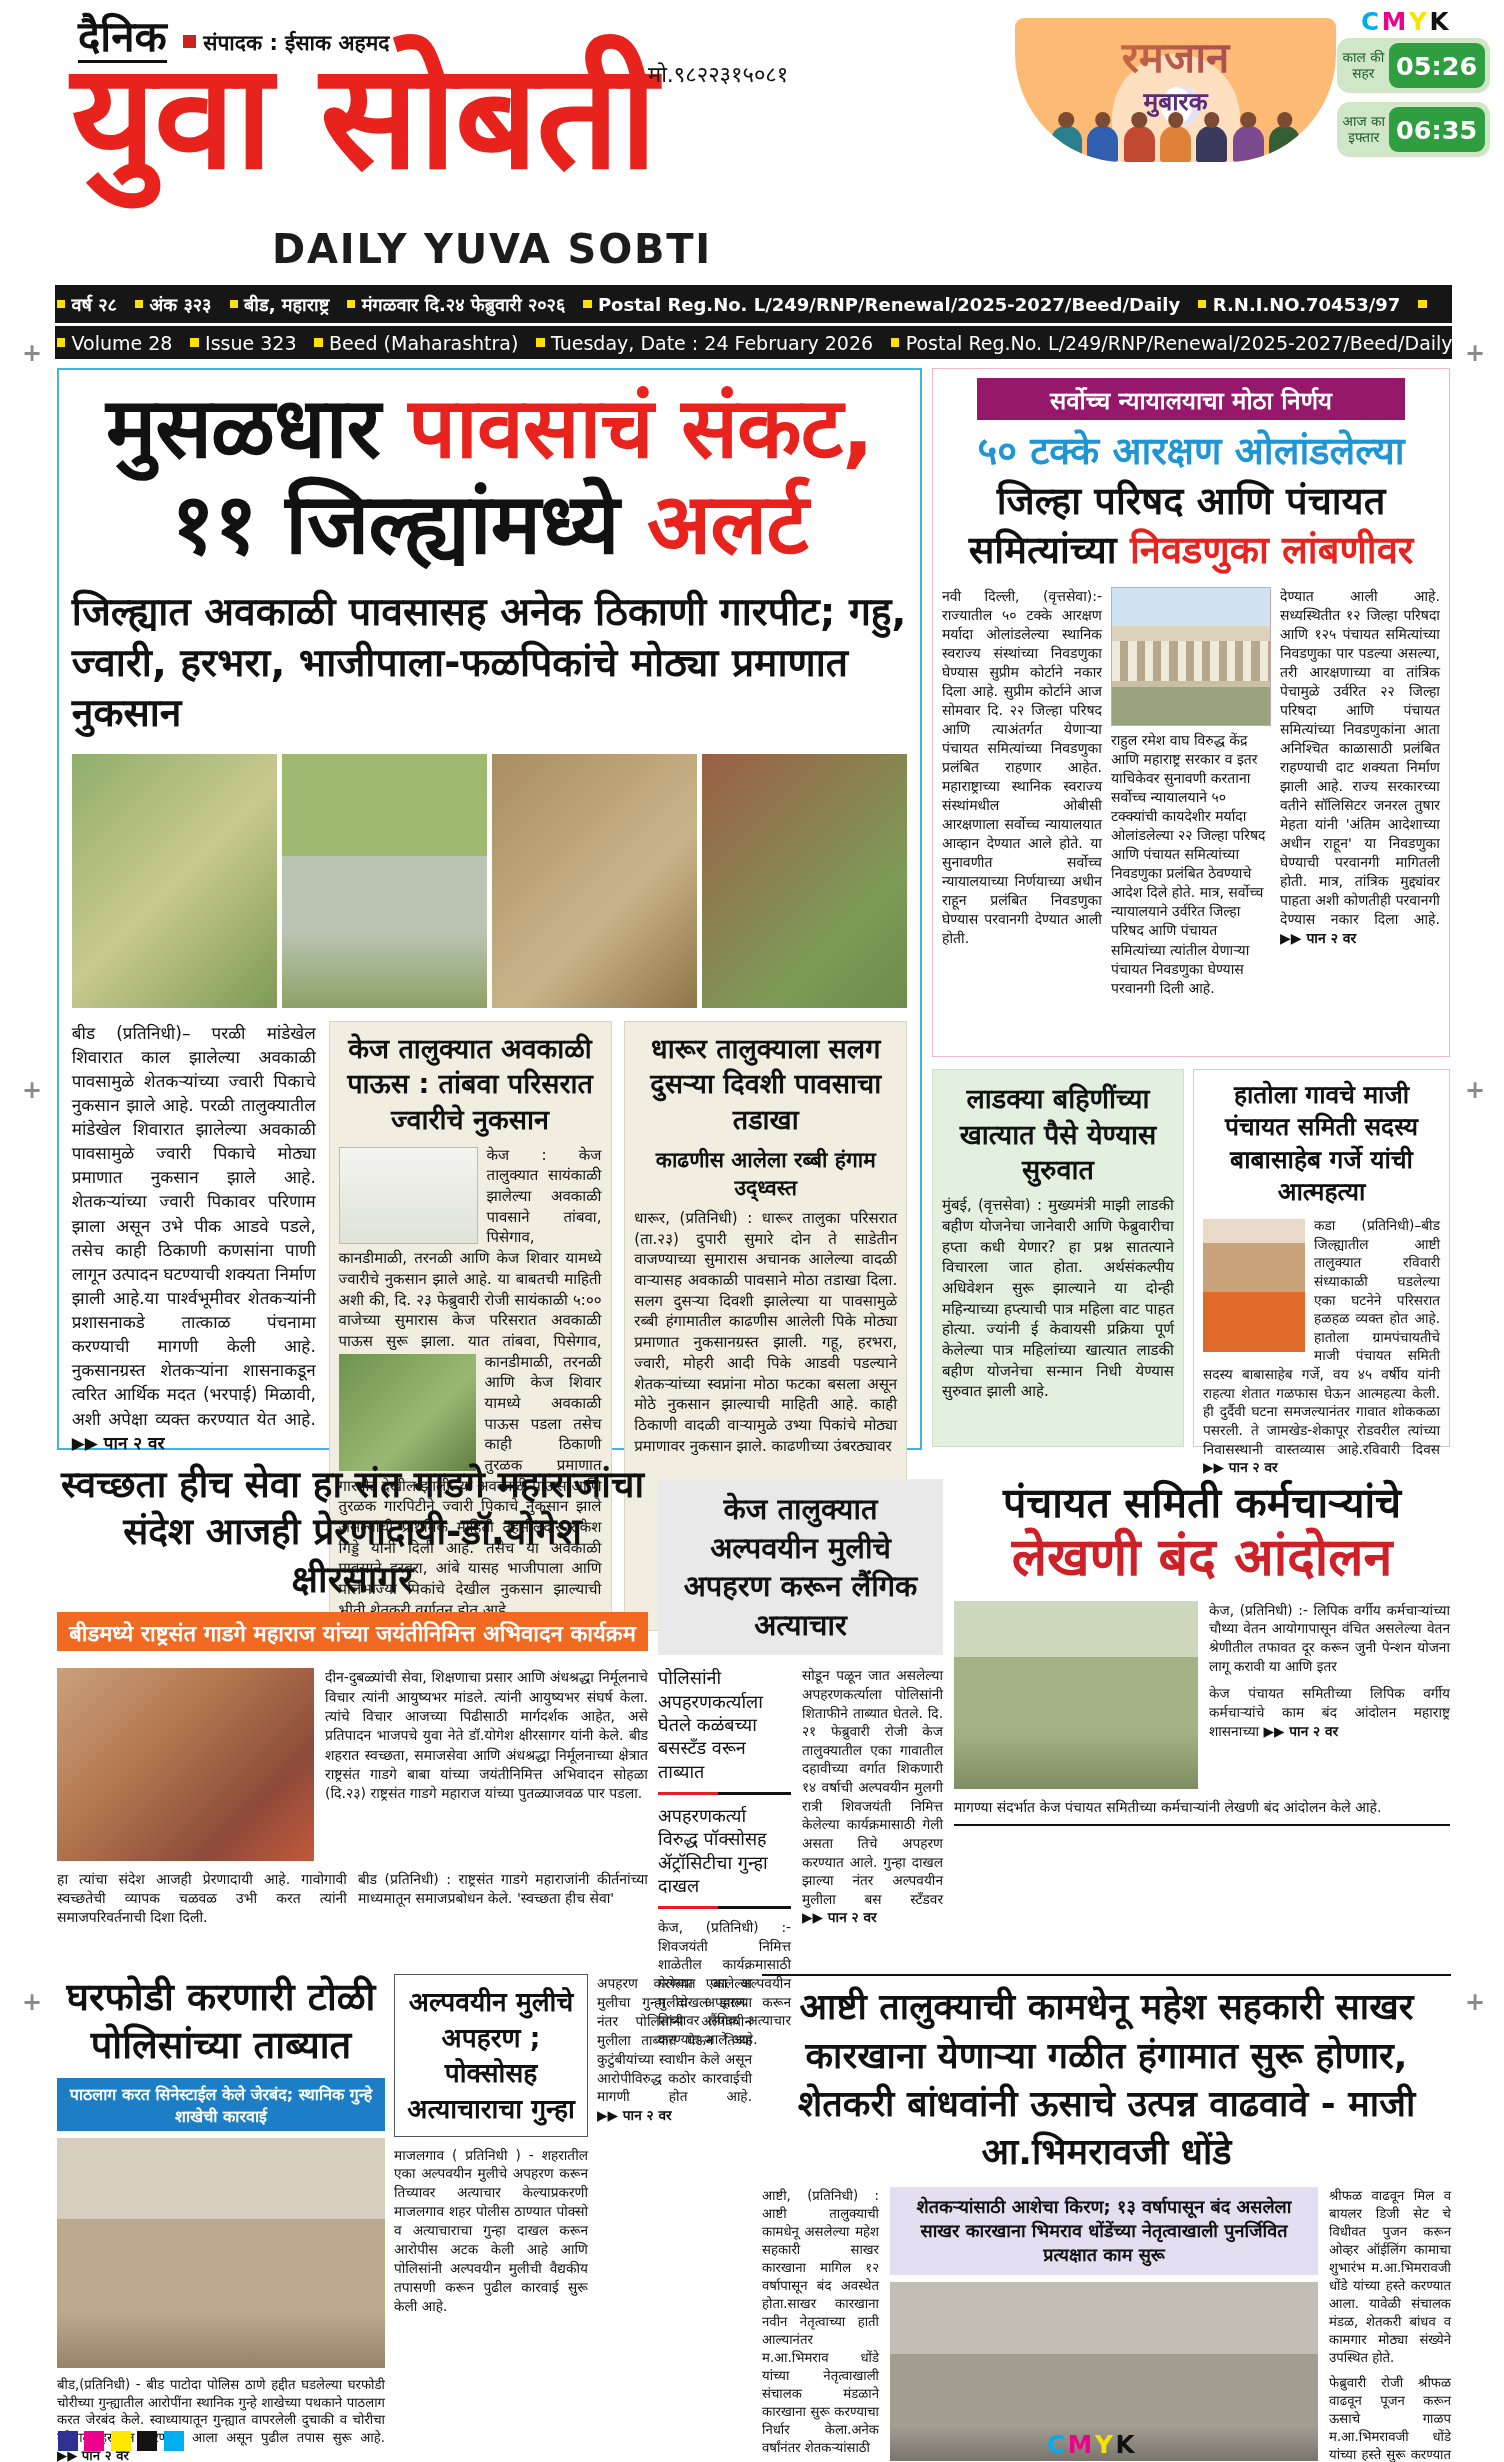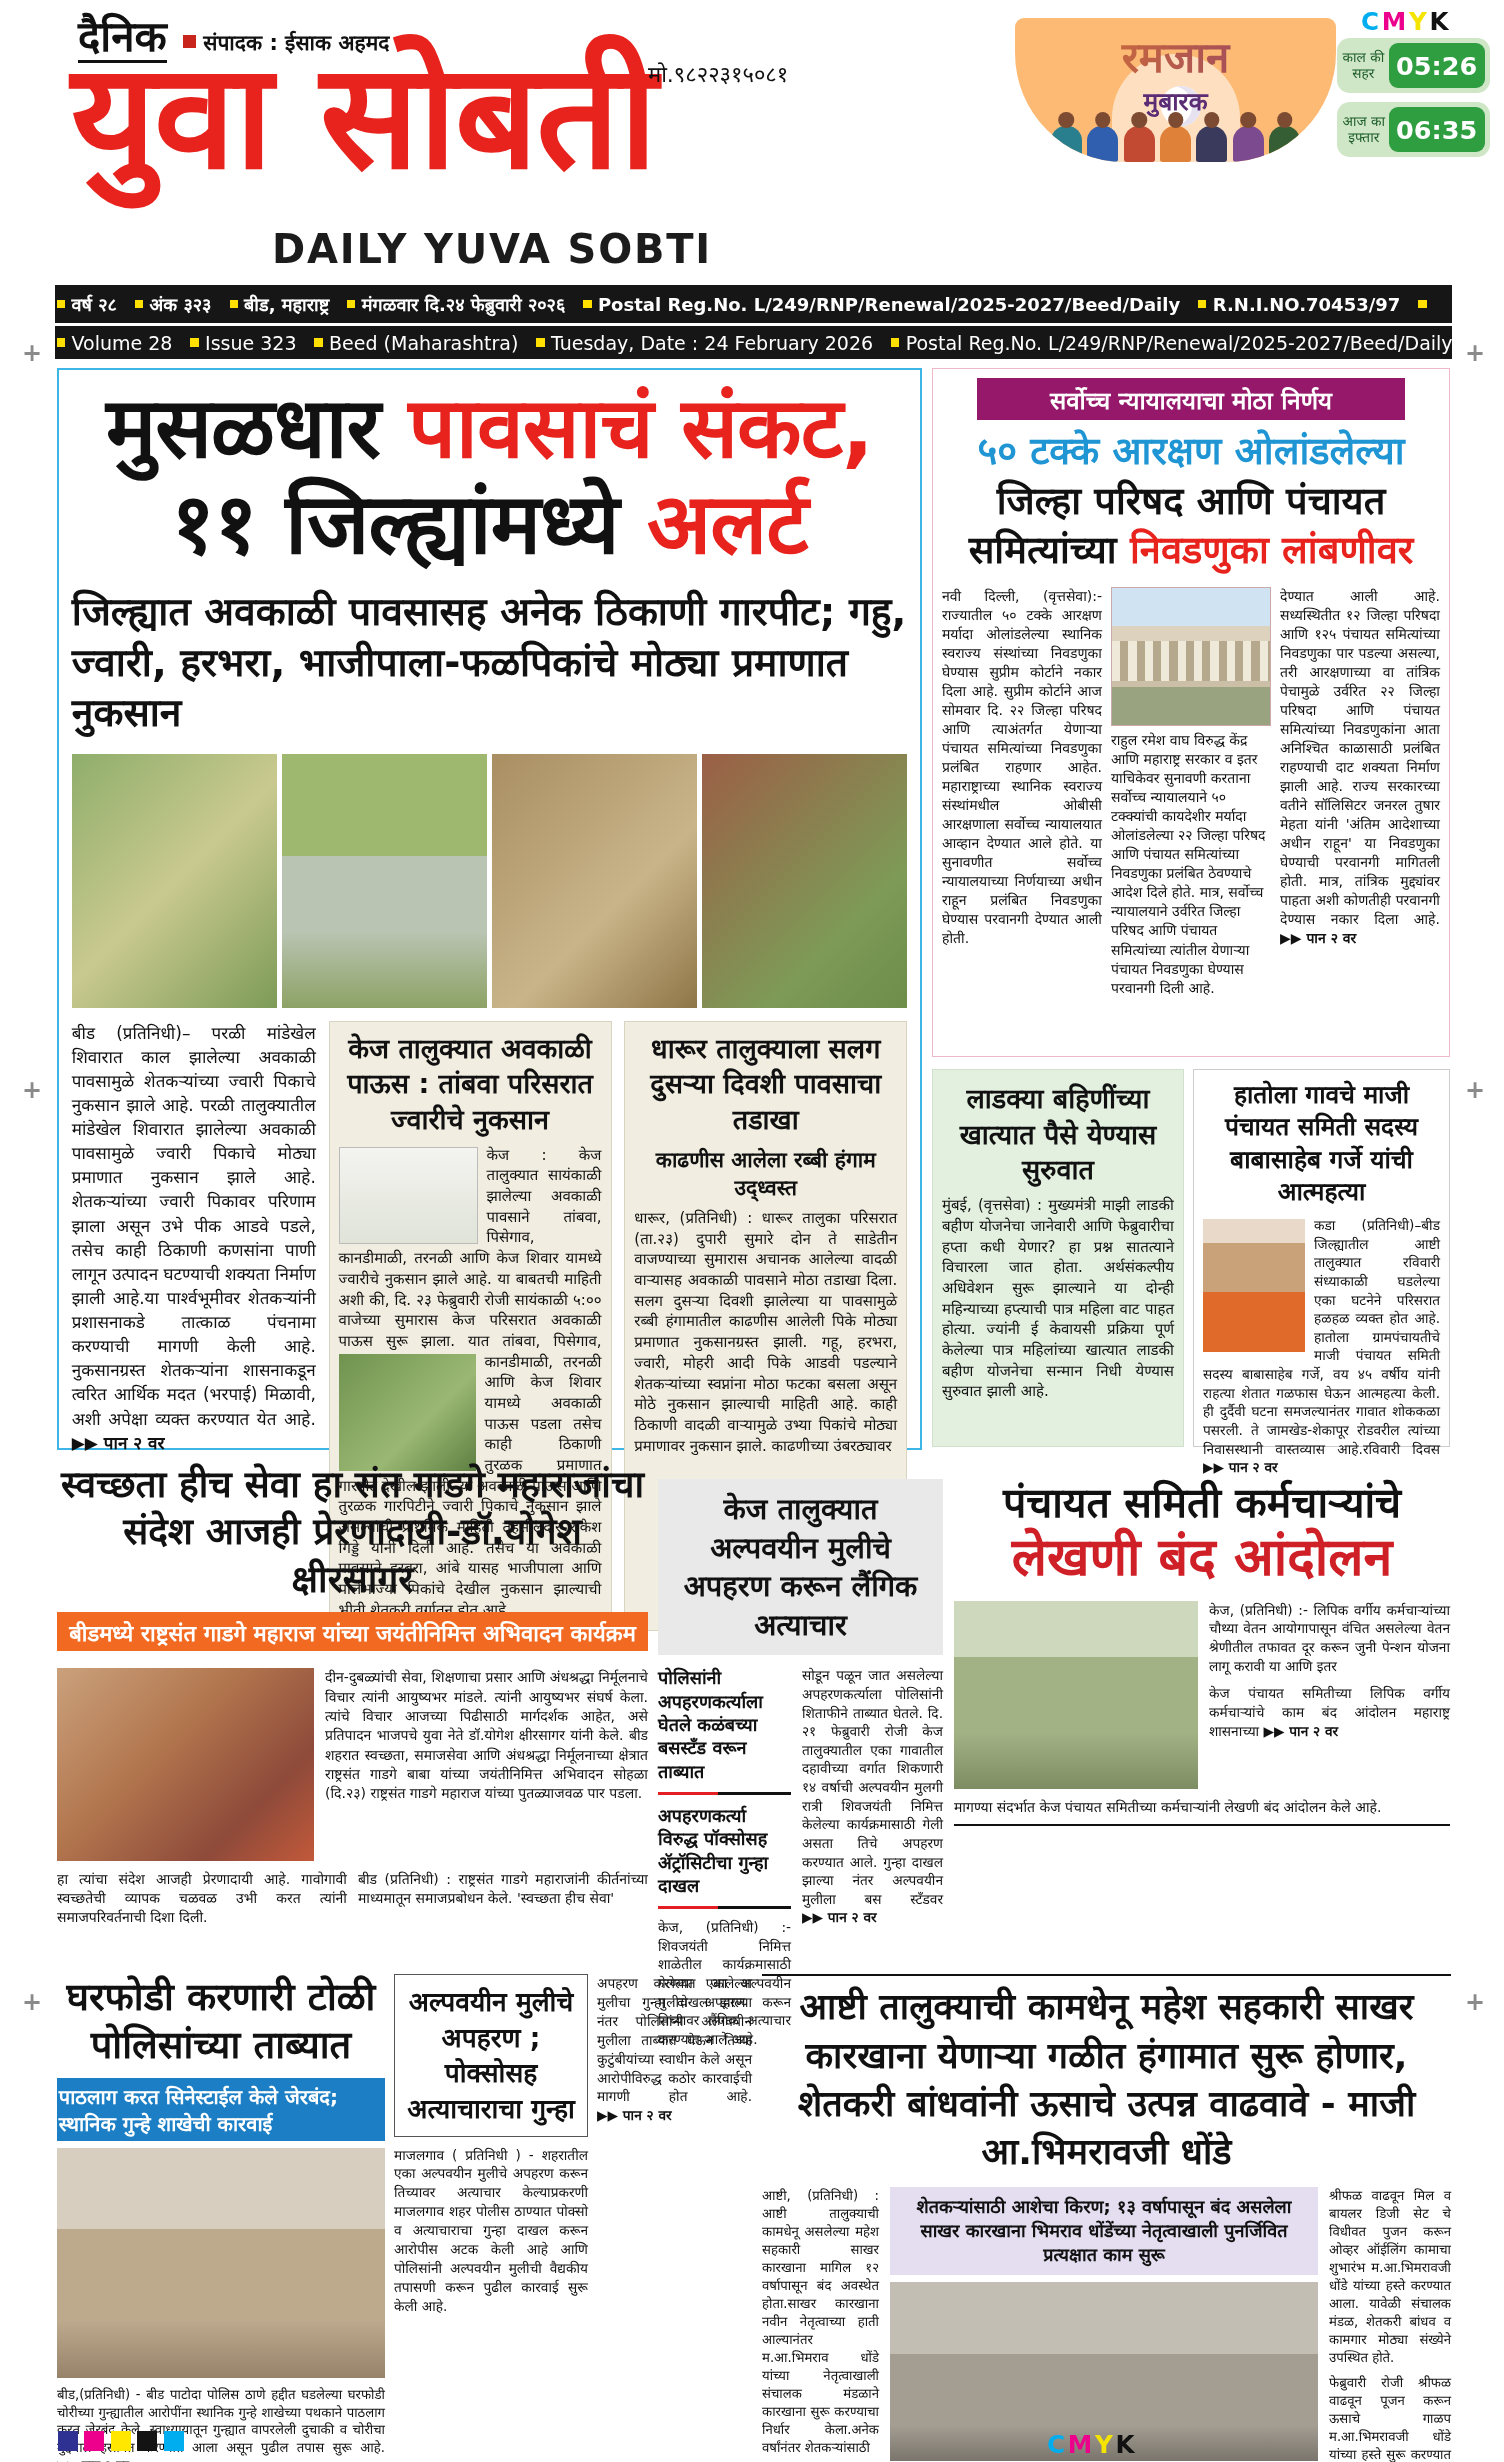--- a/index.html
+++ b/index.html
@@ -103,36 +103,36 @@
   .ph-gadge{width:257px;height:193px;flex:none;
      background:linear-gradient(135deg,#caa17c,#b2764e 40%,#8e4a3a 75%,#c2593a)}
   .gadge-cols{display:flex;gap:11px;margin-top:9px;font-size:14px;line-height:1.36}
   .gadge-cols>div{flex:1}
 
   .kejkid{left:658px;top:1479px;width:285px;height:485px}
   .kejkid .hbox{background:#e9e9e9;padding:11px 7.3px;font-size:29px;font-weight:bold;
                 line-height:1.33;text-align:center}
   .kejkid .cols{display:flex;gap:11px;margin-top:11px}
   .kejkid .cl{width:133px;flex:none}
-  .ksub{font-size:18px;font-weight:bold;line-height:1.3}
+  .ksub{font-size:18px;font-weight:normal;line-height:1.3}
   .rline{height:2.7px;margin:9px 0;background:linear-gradient(90deg,#e31e24 0 45%,#111 45%)}
 
   .lekhani{left:954px;top:1479px;width:496px;height:434px}
   .lk-h1{font-size:41px;font-weight:bold;text-align:center;line-height:1.2}
   .lk-h2{font-size:52px;font-weight:bold;text-align:center;color:#cf2027;line-height:1.15}
   .lk-row{display:flex;gap:11px;margin-top:12.8px}
   .ph-lekhani{width:244px;height:188px;flex:none;
      background:linear-gradient(180deg,#cdd8bd 0 30%,#a3b285 30% 70%,#7e8c63)}
   .lk-bottom{margin-top:9px;font-size:14px;line-height:1.36;border-bottom:2.7px solid #111;padding-bottom:7.3px}
 
   
   .gharfodi{left:57px;top:1974px;width:328px;height:452px}
   .gf-h{font-size:38px;font-weight:bold;text-align:center;line-height:1.25}
-  .bluebar{margin-top:9px;background:#1c7fc5;color:#fff;font-size:20px;font-weight:bold;
-           text-align:left;padding:4.6px 1.8px}
+  .bluebar{margin-top:9px;background:#1c7fc5;color:#fff;font-size:16px;font-weight:bold;
+           text-align:center;padding:4.6px 1.8px}
   .ph-police{margin-top:7.3px;width:100%;height:230px;
      background:linear-gradient(180deg,#d8cebf 0 35%,#bda98c 35% 75%,#97836a)}
   .gf-cap{margin-top:7.3px;font-size:13.2px;line-height:1.35}
 
   .majal{left:394px;top:1974px;width:194px;height:452px}
   .mj-hbox{border:1.8px solid #555;padding:9px 5.5px;font-size:26.4px;font-weight:bold;
            text-align:center;line-height:1.35;background:#fff}
   .mj-body{margin-top:9px;font-size:13.7px;line-height:1.38}
   .majal2{left:597px;top:1974px;width:155px;height:452px;font-size:13.7px;line-height:1.38}
 

